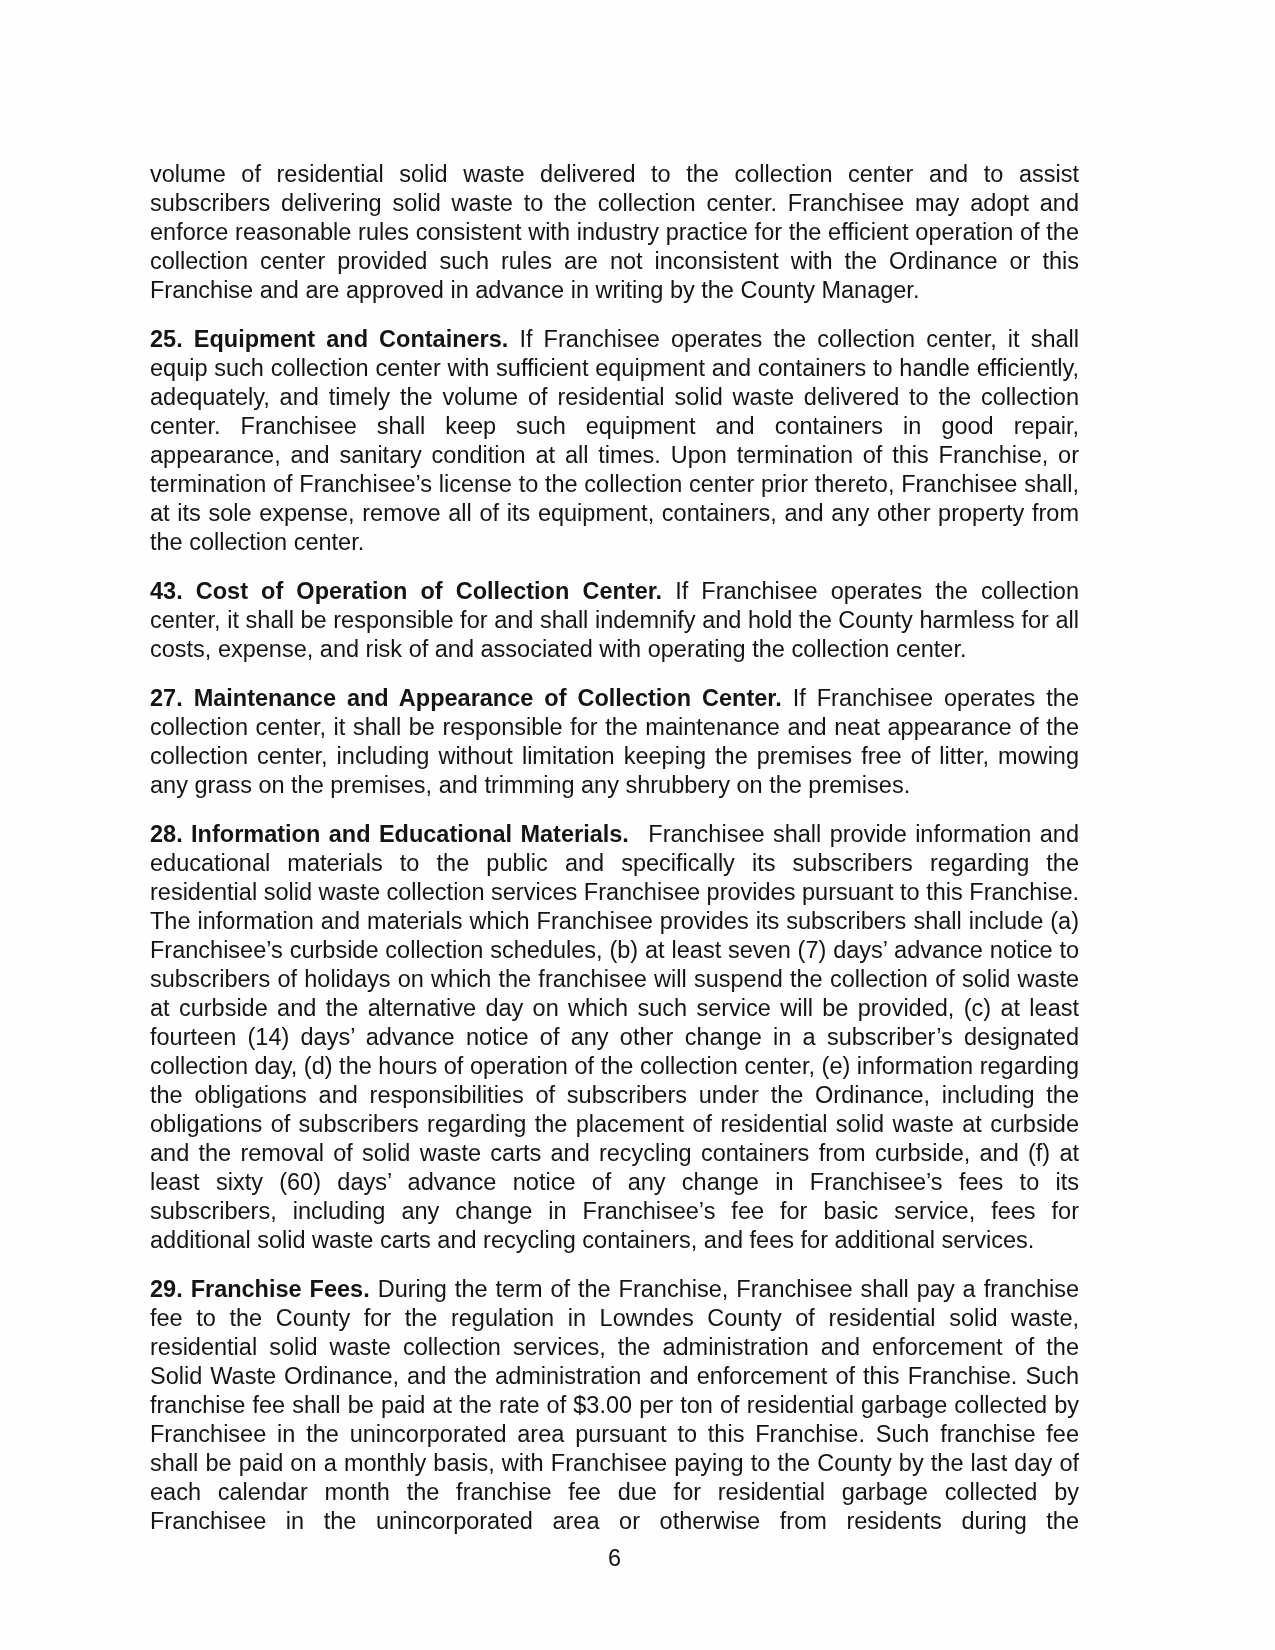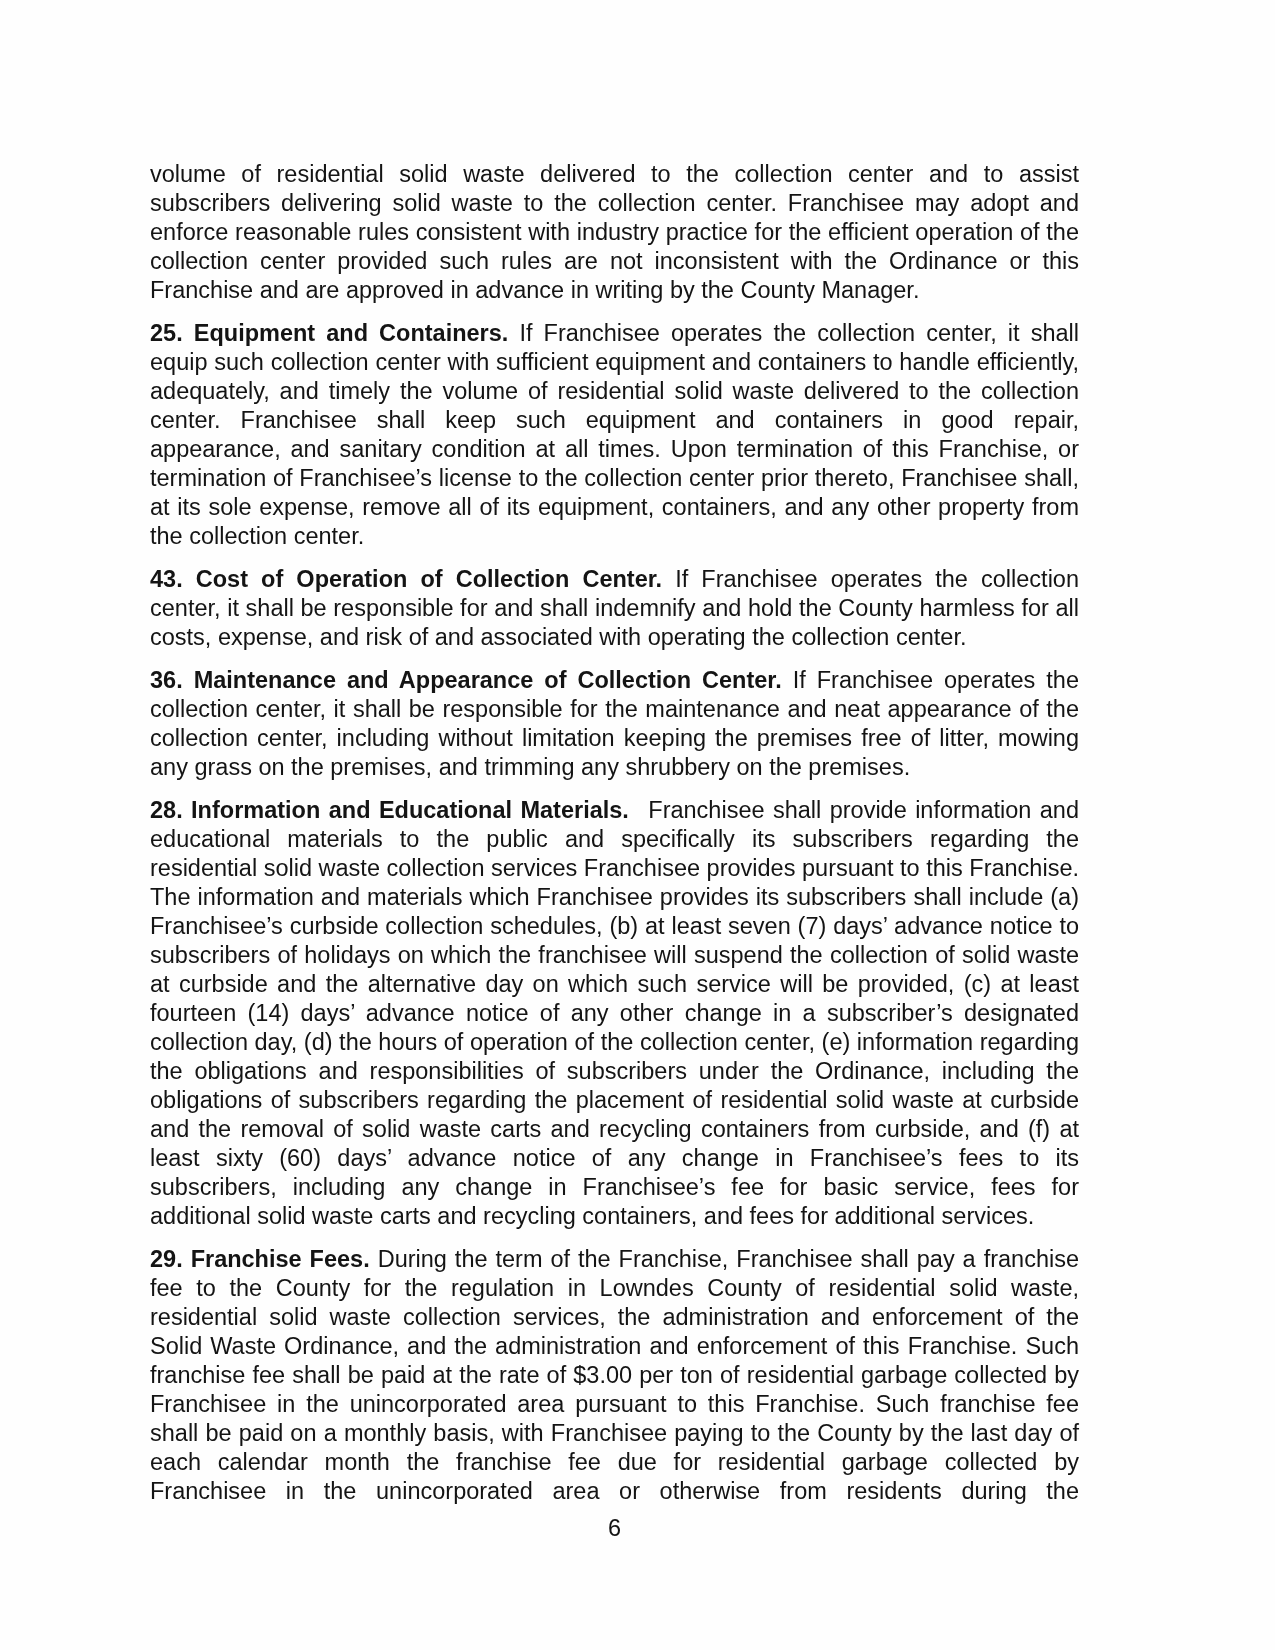--- a/index.html
+++ b/index.html
@@ -22,21 +22,21 @@
     top: 160px;
     width: 929px;
     font-size: 23.5px;
     line-height: 29px;
     text-align: justify;
   }
   .para {
     margin: 0;
   }
   .para + .para {
-    margin-top: 14px;
+    margin-top: 20px;
   }
   .heading {
     font-weight: bold;
   }
   
   .heading.wide-gap {
     margin-right: 11px;
   }
   
   .para.continued {
@@ -55,21 +55,21 @@
 
 <div class="sheet">
   <div class="text-block">
 
     <p class="para"><span>volume of residential solid waste delivered to the collection center and to assist subscribers delivering solid waste to the collection center. Franchisee may adopt and enforce reasonable rules consistent with industry practice for the efficient operation of the collection center provided such rules are not inconsistent with the Ordinance or this Franchise and are approved in advance in writing by the County Manager.</span></p>
 
     <p class="para"><b class="heading">25. Equipment and Containers.</b> <span>If Franchisee operates the collection center, it shall equip such collection center with sufficient equipment and containers to handle efficiently, adequately, and timely the volume of residential solid waste delivered to the collection center. Franchisee shall keep such equipment and containers in good repair, appearance, and sanitary condition at all times. Upon termination of this Franchise, or termination of Franchisee’s license to the collection center prior thereto, Franchisee shall, at its sole expense, remove all of its equipment, containers, and any other property from the collection center.</span></p>
 
     <p class="para"><b class="heading">43. Cost of Operation of Collection Center.</b> <span>If Franchisee operates the collection center, it shall be responsible for and shall indemnify and hold the County harmless for all costs, expense, and risk of and associated with operating the collection center.</span></p>
 
-    <p class="para"><b class="heading">36. Maintenance and Appearance of Collection Center.</b> <span>If Franchisee operates the collection center, it shall be responsible for the maintenance and neat appearance of the collection center, including without limitation keeping the premises free of litter, mowing any grass on the premises, and trimming any shrubbery on the premises.</span></p>
+    <p class="para"><b class="heading">27. Maintenance and Appearance of Collection Center.</b> <span>If Franchisee operates the collection center, it shall be responsible for the maintenance and neat appearance of the collection center, including without limitation keeping the premises free of litter, mowing any grass on the premises, and trimming any shrubbery on the premises.</span></p>
 
     <p class="para"><b class="heading wide-gap">28. Information and Educational Materials.</b> <span>Franchisee shall provide information and educational materials to the public and specifically its subscribers regarding the residential solid waste collection services Franchisee provides pursuant to this Franchise. The information and materials which Franchisee provides its subscribers shall include (a) Franchisee’s curbside collection schedules, (b) at least seven (7) days’ advance notice to subscribers of holidays on which the franchisee will suspend the collection of solid waste at curbside and the alternative day on which such service will be provided, (c) at least fourteen (14) days’ advance notice of any other change in a subscriber’s designated collection day, (d) the hours of operation of the collection center, (e) information regarding the obligations and responsibilities of subscribers under the Ordinance, including the obligations of subscribers regarding the placement of residential solid waste at curbside and the removal of solid waste carts and recycling containers from curbside, and (f) at least sixty (60) days’ advance notice of any change in Franchisee’s fees to its subscribers, including any change in Franchisee’s fee for basic service, fees for additional solid waste carts and recycling containers, and fees for additional services.</span></p>
 
     <p class="para continued"><b class="heading">29. Franchise Fees.</b> <span>During the term of the Franchise, Franchisee shall pay a franchise fee to the County for the regulation in Lowndes County of residential solid waste, residential solid waste collection services, the administration and enforcement of the Solid Waste Ordinance, and the administration and enforcement of this Franchise. Such franchise fee shall be paid at the rate of $3.00 per ton of residential garbage collected by Franchisee in the unincorporated area pursuant to this Franchise. Such franchise fee shall be paid on a monthly basis, with Franchisee paying to the County by the last day of each calendar month the franchise fee due for residential garbage collected by Franchisee in the unincorporated area or otherwise from residents during the</span></p>
 
     <div class="page-number">6</div>
   </div>
 </div>
 
 </body></html>

